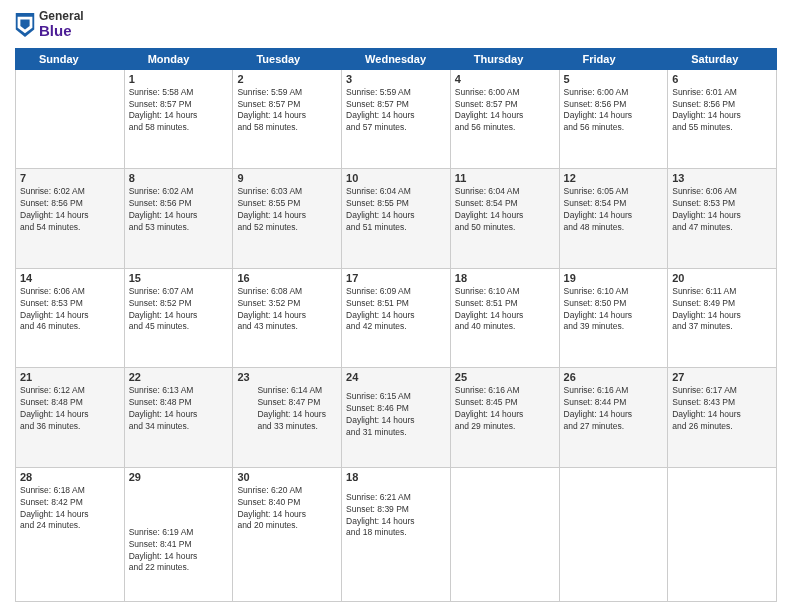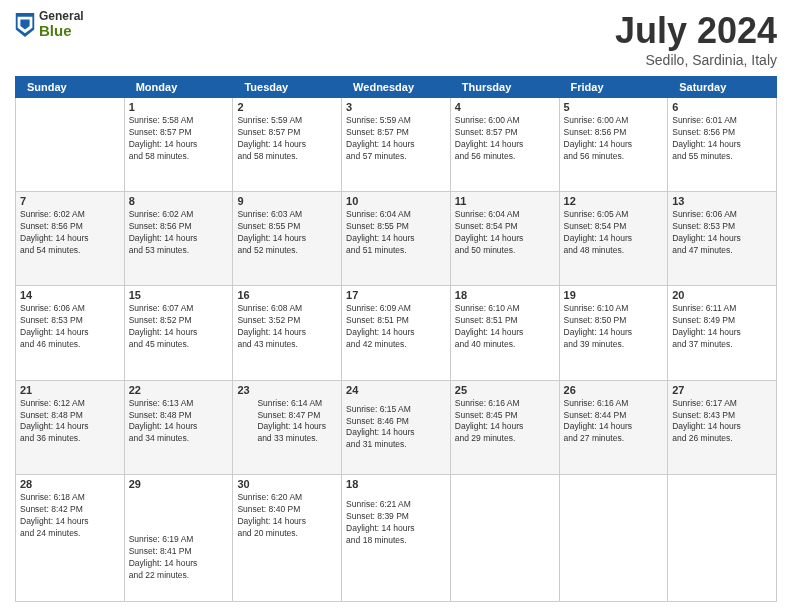--- a/index.html
+++ b/index.html
@@ -34,21 +34,21 @@
       line-height: 1.1;
     }
     .logo-general {
       font-size: 12px;
       font-weight: bold;
       color: #333;
     }
     .logo-blue {
       font-size: 15px;
       font-weight: bold;
-      color: #4d7c0f;
+      color: #4c1d95;
     }
     .logo-icon {
       width: 20px;
       height: 24px;
     }
     .title-block {
       text-align: right;
     }
     .main-title {
       font-size: 36px;
@@ -64,21 +64,21 @@
       border: 1px solid #ccc;
       border-collapse: collapse;
       width: 100%;
       table-layout: fixed;
     }
     .calendar th {
       background: #1a5fa8;
       color: #fff;
       font-size: 11px;
       font-weight: bold;
-      padding: 4px 11px;
+      padding: 4px 23px;
       text-align: left;
       border: 1px solid #1a5fa8;
     }
     .calendar td {
       border: 1px solid #ccc;
       vertical-align: top;
       padding: 3px 4px;
       font-size: 9px;
       color: #333;
       height: 82px;
@@ -116,24 +116,20 @@
     <div class="logo">
       <svg class="logo-icon" viewBox="0 0 20 26" xmlns="http://www.w3.org/2000/svg">
         <polygon points="0,0 20,0 20,18 10,26 0,18" fill="#1a5fa8"></polygon>
         <polygon points="10,4 18,4 18,16 10,22 2,16 2,4" fill="#fff"></polygon>
         <polygon points="10,7 15,7 15,14 10,18 5,14 5,7" fill="#1a5fa8"></polygon>
       </svg>
       <div class="logo-text">
         <span class="logo-general">General</span>
         <span class="logo-blue">Blue</span>
       </div>
-    </div>
-    <div class="title-block">
-      <div class="main-title">July 2024</div>
-      <div class="subtitle">Sedilo, Sardinia, Italy</div>
     </div>
   </div>
 
   <table class="calendar">
     <thead>
       <tr>
         <th>Sunday</th>
         <th>Monday</th>
         <th>Tuesday</th>
         <th>Wednesday</th>

